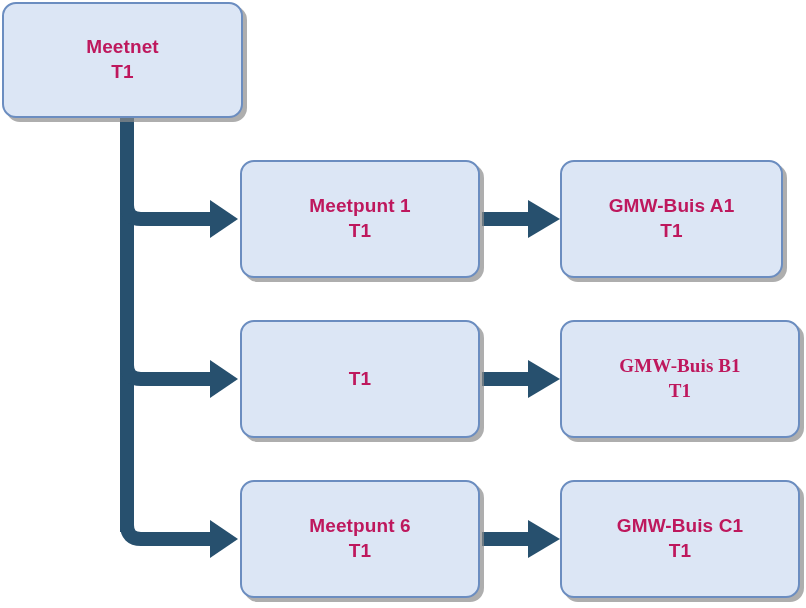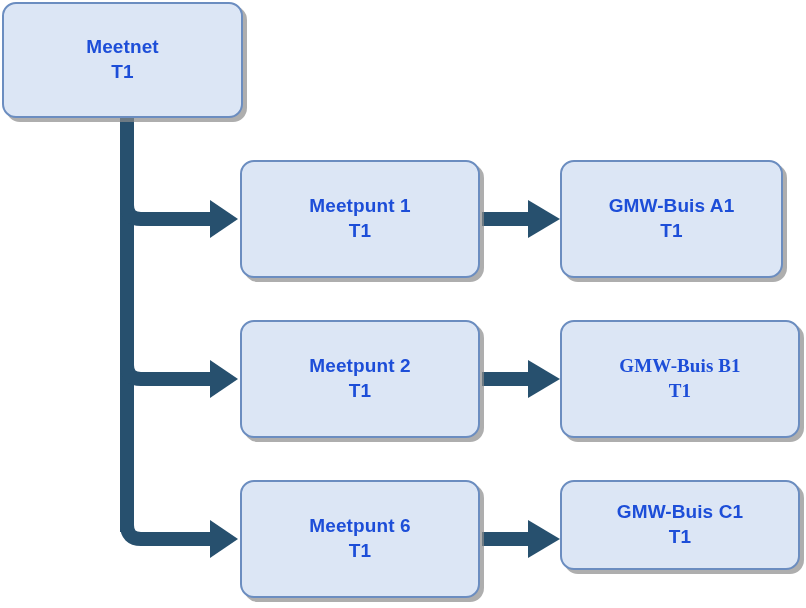--- a/index.html
+++ b/index.html
@@ -40,21 +40,21 @@
     box-sizing: border-box;
     background: #dce6f5;
     border: 2px solid #6b8dc0;
     border-radius: 14px;
     box-shadow: 4px 4px 0 0 rgba(140,140,140,0.70);
     display: flex;
     flex-direction: column;
     align-items: center;
     justify-content: center;
     text-align: center;
-    color: #1d4ed8;
+    color: #be185d;
     font-weight: bold;
     font-size: 19px;
     line-height: 1.30;
     letter-spacing: 0.1px;
   }
 
   
   .node.root {
     border-radius: 14px;
   }
@@ -112,30 +112,29 @@
   <div class="node" style="left:240px; top:160px; width:240px; height:118px;align-items:center;">
     <span class="node-line">Meetpunt 1</span>
     <span class="node-line">T1</span>
   </div>
   <div class="node" style="left:560px; top:160px; width:223px; height:118px;">
     <span class="node-line">GMW-Buis A1</span>
     <span class="node-line">T1</span>
   </div>
 
   <div class="node" style="left:240px; top:320px; width:240px; height:118px;">
-    <span class="node-line">Meetpunt 2</span>
     <span class="node-line">T1</span>
   </div>
   <div class="node" style="left:560px; top:320px; width:240px; height:118px;font-family:Liberation Serif, serif;">
     <span class="node-line">GMW-Buis B1</span>
     <span class="node-line">T1</span>
   </div>
 
   <div class="node" style="left:240px; top:480px; width:240px; height:118px;">
     <span class="node-line">Meetpunt 6</span>
     <span class="node-line">T1</span>
   </div>
-  <div class="node" style="left:560px; top:480px; width:240px; height:90px;">
+  <div class="node" style="left:560px; top:480px; width:240px; height:118px;">
     <span class="node-line">GMW-Buis C1</span>
     <span class="node-line">T1</span>
   </div>
 
 </div>
 
 </body></html>

